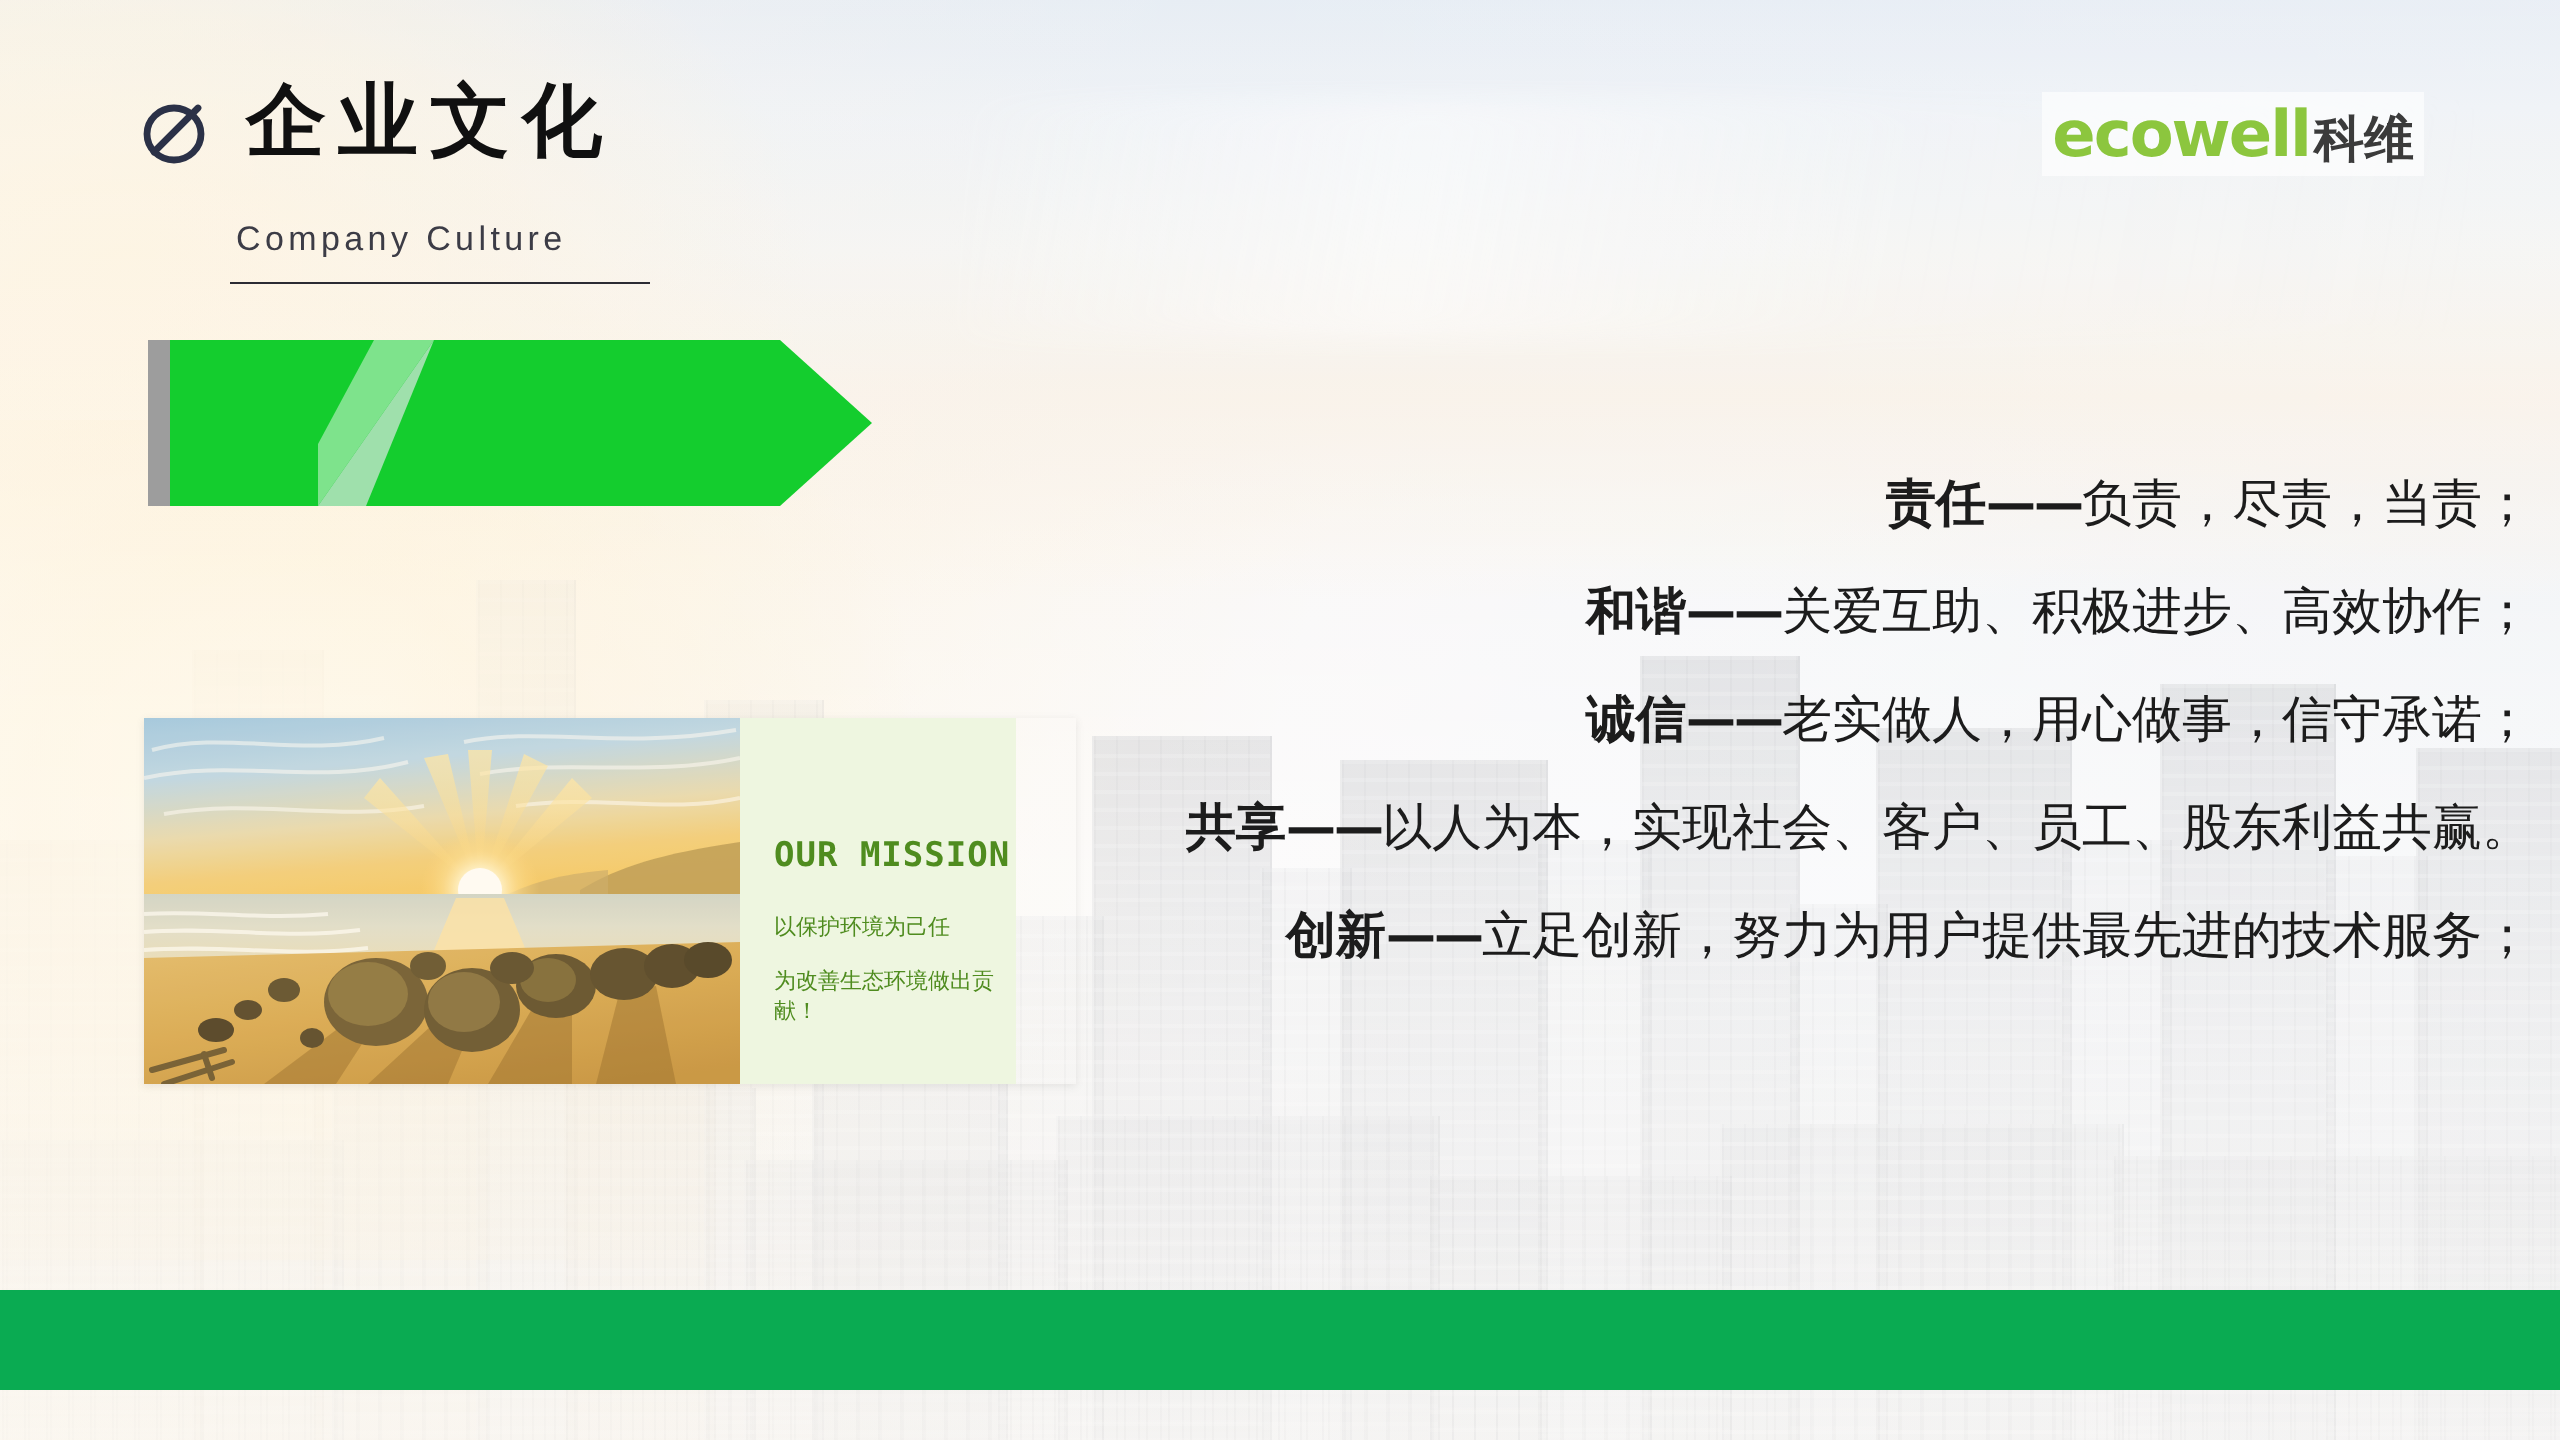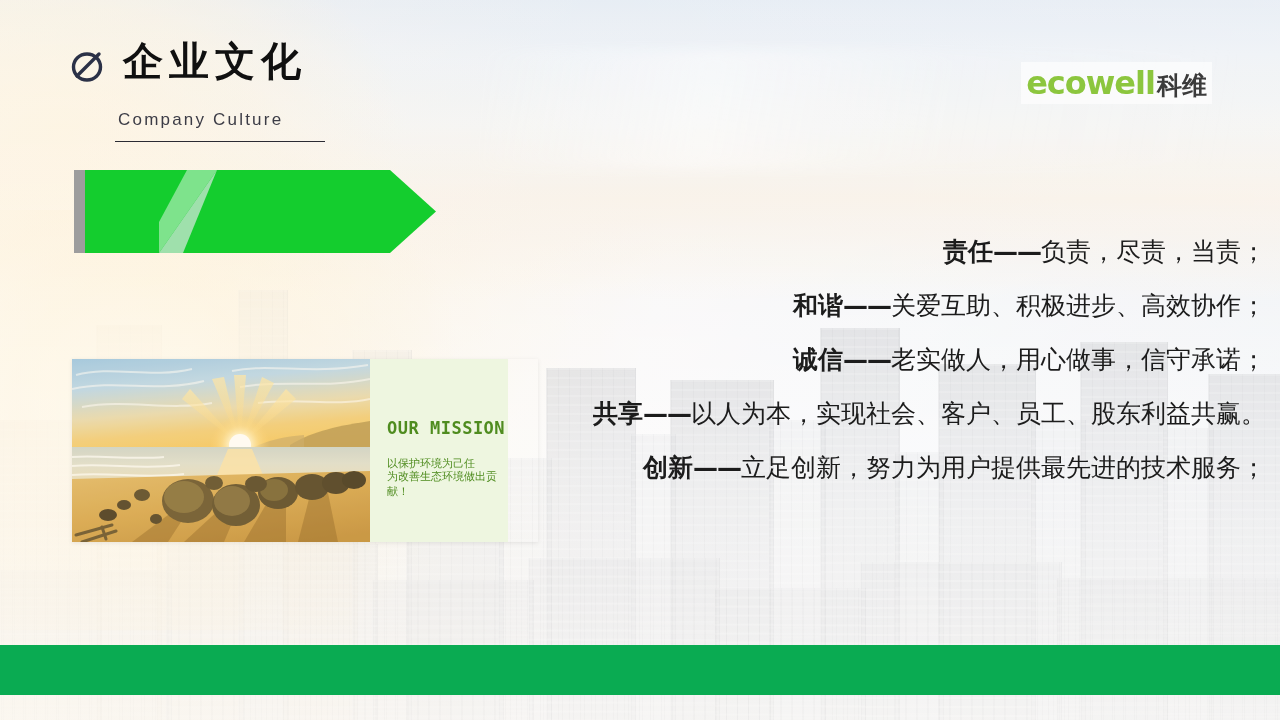--- a/index.html
+++ b/index.html
@@ -149,21 +149,21 @@
     margin-top: 11px;
     width: 210px;
     height: 1px;
     background: #2b2b33;
   }
 
   
   .logo {
     position: absolute;
     right: 68px;
-    top: 62px;
+    top: 46px;
     display: flex;
     align-items: baseline;
     background: rgba(255,255,255,0.62);
     padding: 2px 5px;
   }
   .logo-eco {
     font-size: 32px;
     font-weight: bold;
     color: #8cc63e;
     letter-spacing: -1px;
@@ -240,21 +240,21 @@
     position: absolute;
     left: 17px;
     top: 97px;
     font-size: 11px;
     color: #4f8c1f;
     font-family: "DejaVu Sans", sans-serif;
   }
   .mission-l2 {
     position: absolute;
     left: 17px;
-    top: 110px;
+    top: 124px;
     font-size: 11px;
     color: #4f8c1f;
     font-family: "DejaVu Sans", sans-serif;
   }
 
   
   .values {
     position: absolute;
     left: 566px;
     top: 238px;

